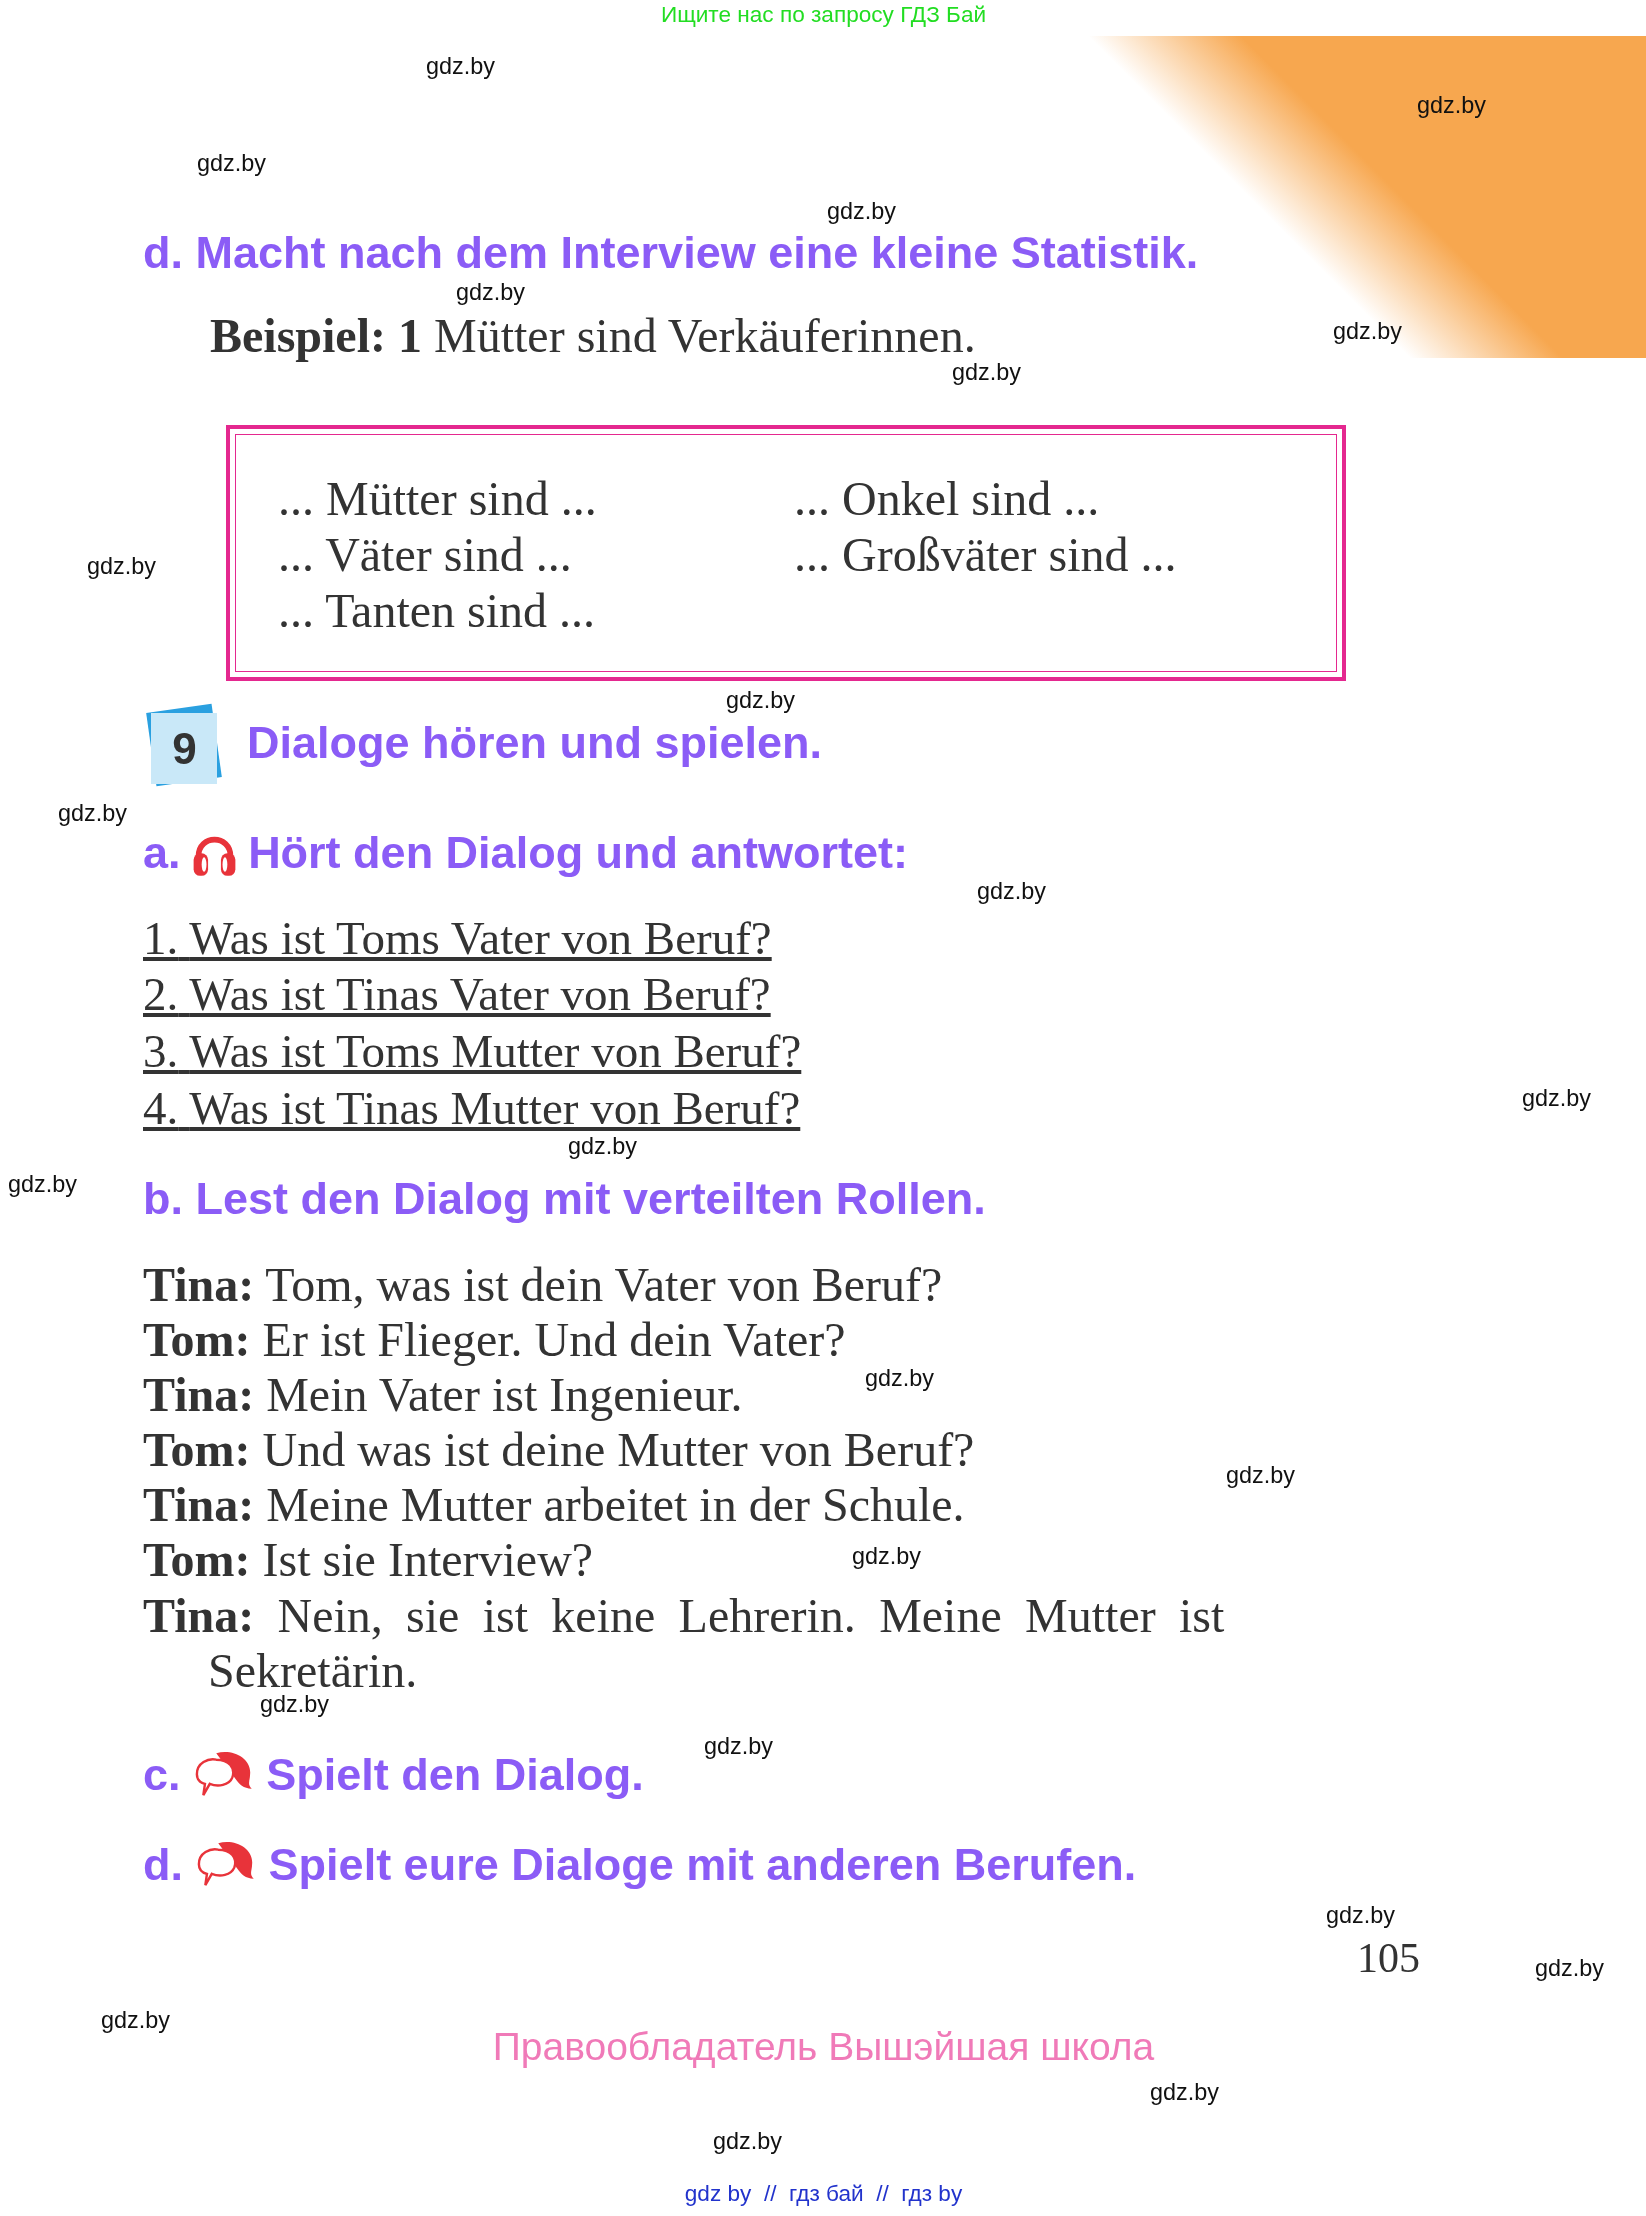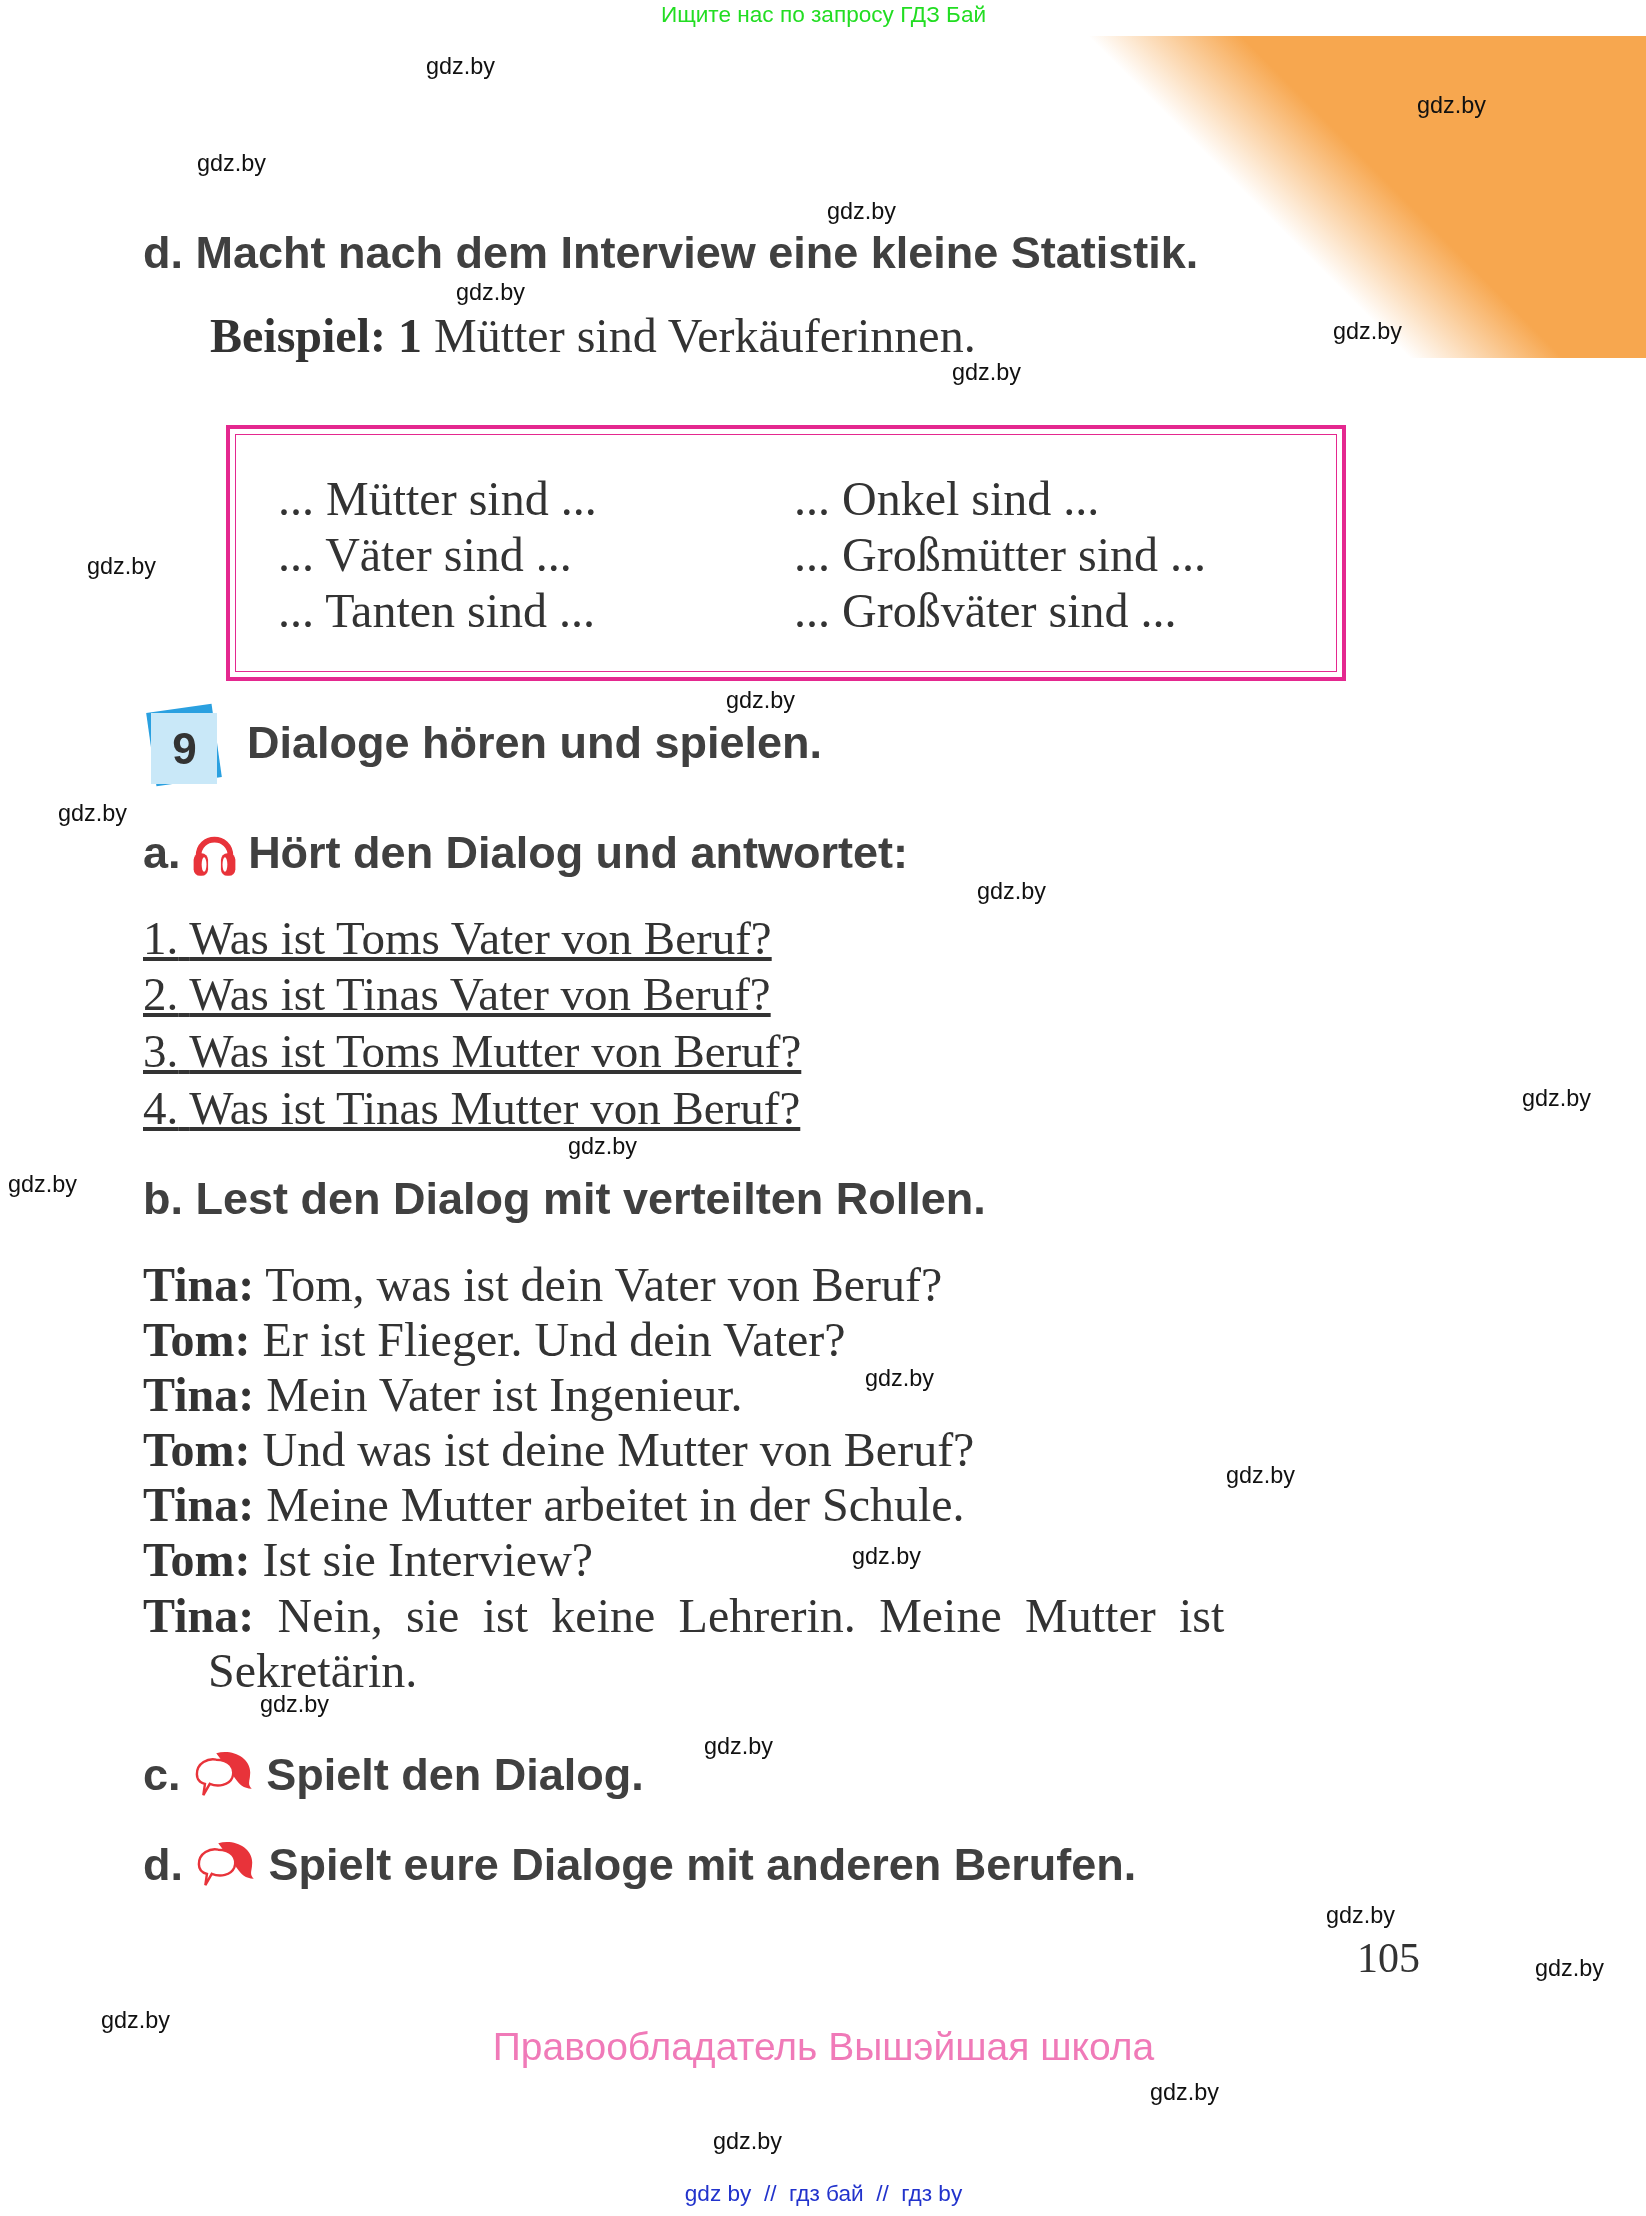--- a/index.html
+++ b/index.html
@@ -4,21 +4,21 @@
 <style>
   html,body{margin:0;padding:0;}
   body{width:1647px;height:2216px;position:relative;background:#fff;overflow:hidden;color:#333;}
   .abs{position:absolute;white-space:nowrap;}
   .sans{font-family:"Liberation Sans",sans-serif;}
   .serif{font-family:"Liberation Serif","DejaVu Serif",serif;}
   .corner{position:absolute;right:0;top:36px;width:580px;height:322px;
     background:linear-gradient(225deg,#f7a74f 0%,#f7a74f 45%,rgba(247,167,79,0) 62%);}
   .top-banner{left:0;width:1647px;top:1.6px;text-align:center;font-size:22.6px;color:#22dd22;}
   .wm{font-size:23.4px;color:#111;}
-  .heading{font-weight:bold;font-size:45px;color:#404040;}
+  .heading{font-weight:bold;font-size:45px;color:#8b5cf6;}
   .body-serif{font-size:48px;color:#333;}
   .box{position:absolute;left:226px;top:407px;width:1120px;height:256px;border:4px solid #e4288f;box-sizing:border-box;margin-top:18px;}
   .box-inner{position:absolute;left:4.8px;top:4.8px;right:4.8px;bottom:4.8px;border:1.6px solid #e4288f;}
   .box-col{position:absolute;top:42px;font-size:48px;line-height:56px;}
   .task-num{position:absolute;left:145px;top:711px;width:74px;height:74px;}
   .task-num .back{position:absolute;left:6.4px;top:-3.2px;width:66px;height:74px;background:#2aa0e0;transform:rotate(-8deg);}
   .task-num .front{position:absolute;left:6.4px;top:1.6px;width:66px;height:71px;background:#c9e8f8;
      font-family:"Liberation Sans",sans-serif;font-weight:bold;font-size:44px;color:#333;text-align:center;line-height:71px;}
   .list-line{font-size:47px;text-decoration:underline;}
   .dlg{font-size:48px;}
@@ -71,21 +71,20 @@
 
 <div class="box">
   <div class="box-inner"></div>
   <div class="box-col serif" style="left:48px">
     <div>... Mütter sind ...</div>
     <div>... Väter sind ...</div>
     <div>... Tanten sind ...</div>
   </div>
   <div class="box-col serif" style="left:564px">
     <div>... Onkel sind ...</div>
-    <div>... Großmütter sind ...</div>
     <div>... Großväter sind ...</div>
   </div>
 </div>
 
 <div class="task-num">
   <div class="back"></div>
   <div class="front">9</div>
 </div>
 <div class="abs sans heading" style="left:247px;top:717px">Dialoge hören und spielen.</div>
 

